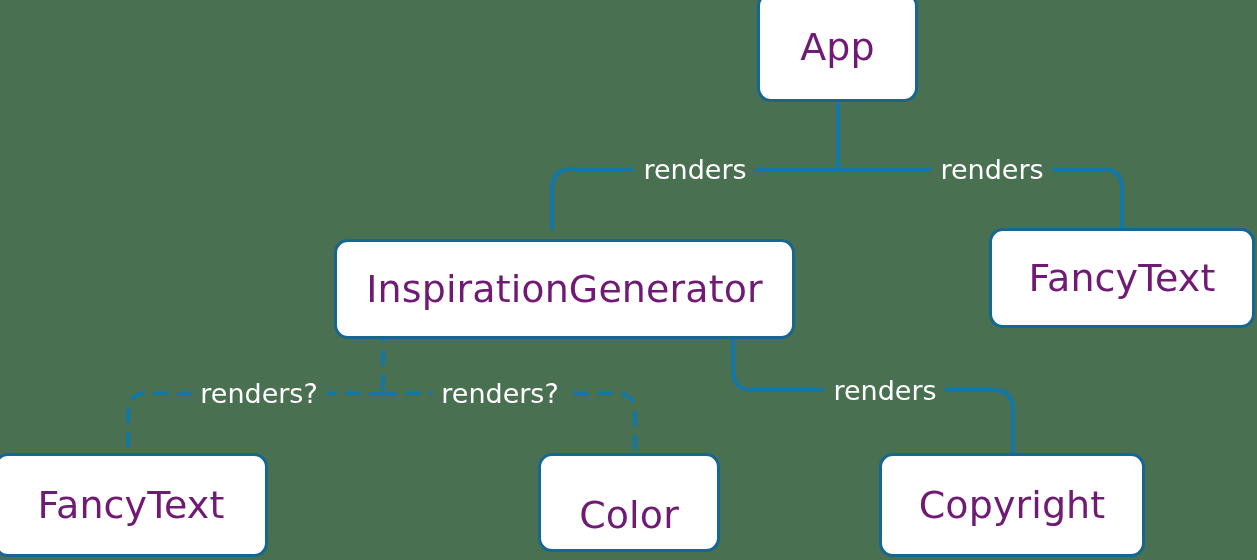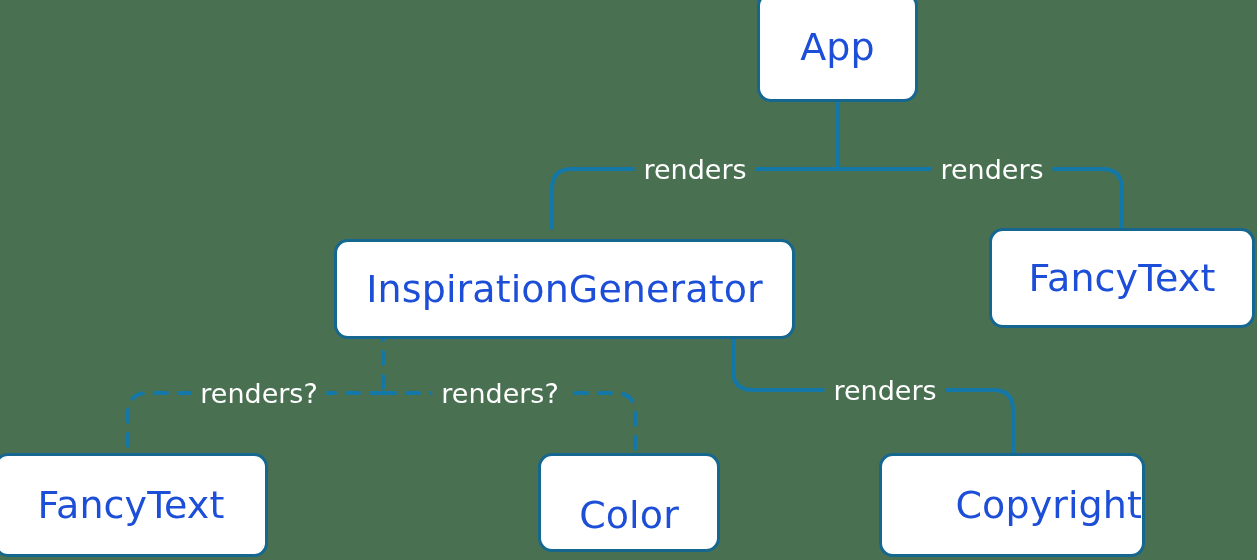--- a/index.html
+++ b/index.html
@@ -31,21 +31,21 @@
     border-radius: 14px;
     display: flex;
     align-items: center;
     justify-content: center;
     color: #1378a8;
     font-weight: 400;
     letter-spacing: 0.1px;
     z-index: 2;
   }
   .node-label {
-    color: #1d4ed8;
+    color: #701a75;
     white-space: nowrap;
     line-height: 1;
   }
   .edge-label {
     position: absolute;
     color: #ffffff;
     font-family: "DejaVu Sans", "Liberation Sans", sans-serif;
     font-size: 27px;
     line-height: 1;
     white-space: nowrap;
@@ -90,21 +90,21 @@
   </div>
 
   <div class="node" style="left:-6px; top:453px; width:274px; height:104px;">
     <span class="node-label" style="font-size:38px;">FancyText</span>
   </div>
 
   <div class="node" style="left:538px; top:453px; width:182px; height:99px;">
     <span class="node-label" style="font-size:38px;margin-top:24px;">Color</span>
   </div>
 
-  <div class="node" style="left:879px; top:453px; width:266px; height:104px;justify-content:flex-end;">
+  <div class="node" style="left:879px; top:453px; width:266px; height:104px;">
     <span class="node-label" style="font-size:38px;">Copyright</span>
   </div>
 
   <div class="edge-label" style="left:695px; top:169px;">renders</div>
 
   <div class="edge-label" style="left:992px; top:169px;">renders</div>
 
   <div class="edge-label" style="left:259px; top:393px;">renders?</div>
 
   <div class="edge-label" style="left:500px; top:393px;">renders?</div>

